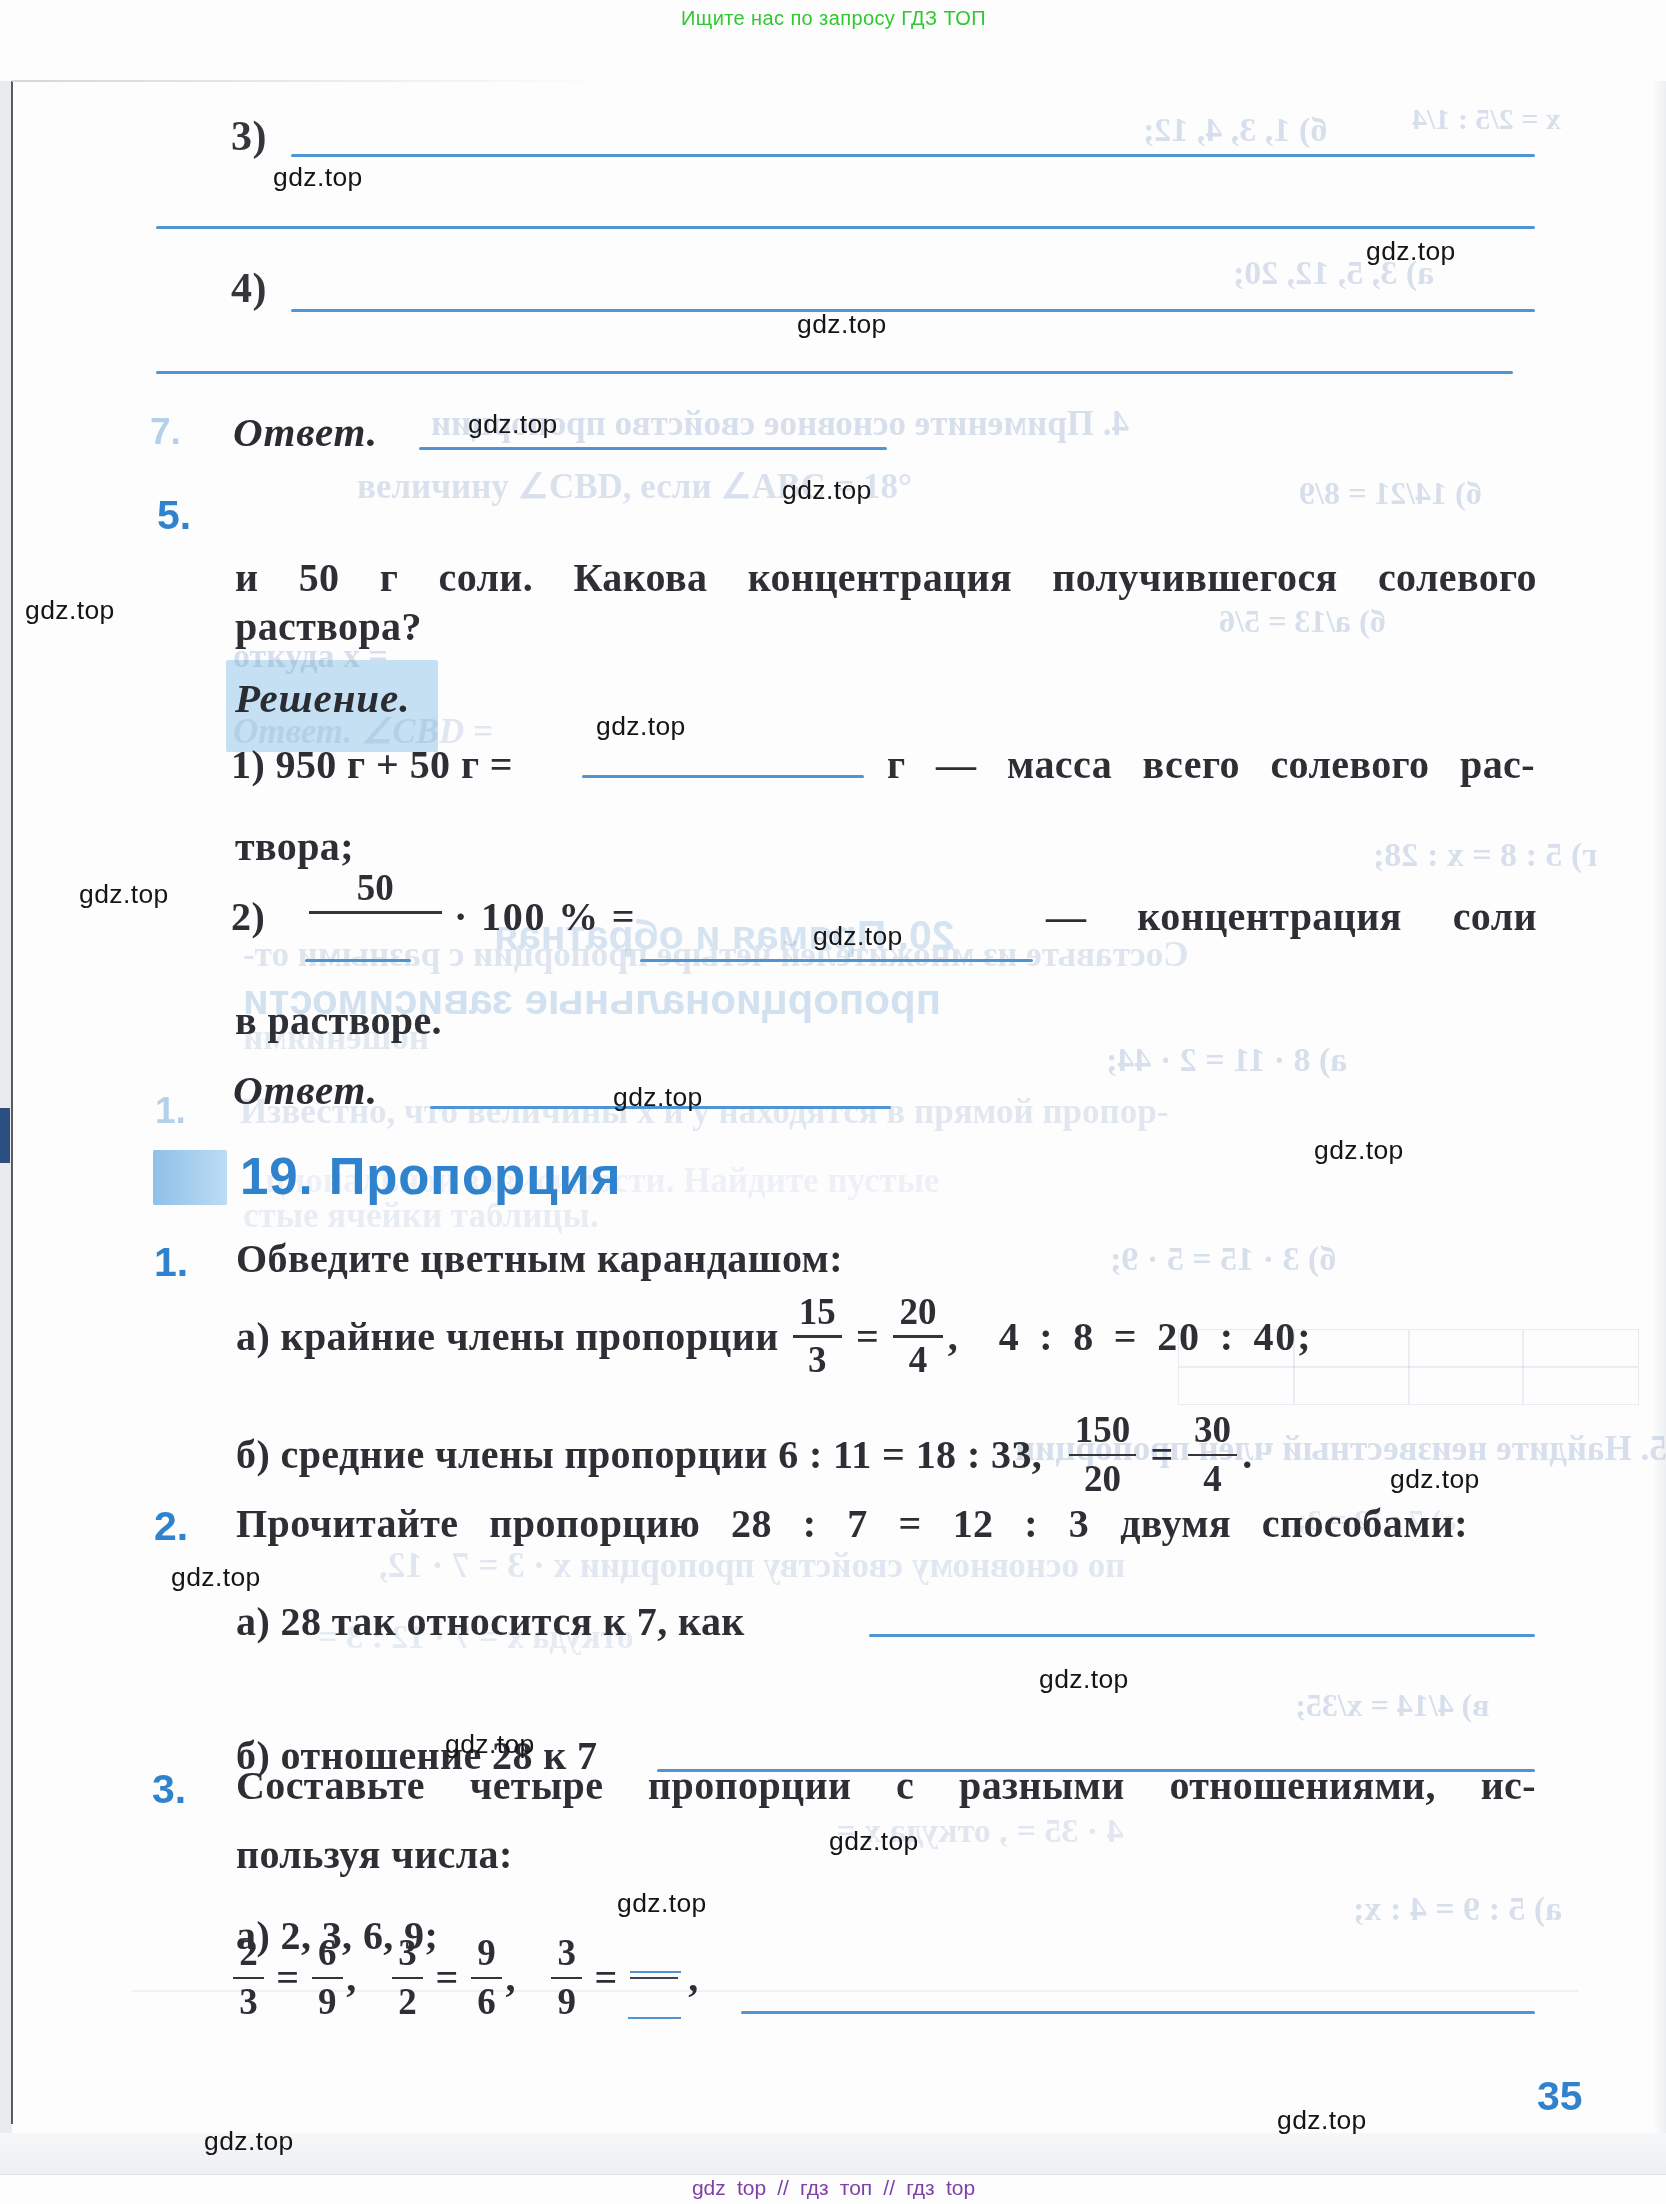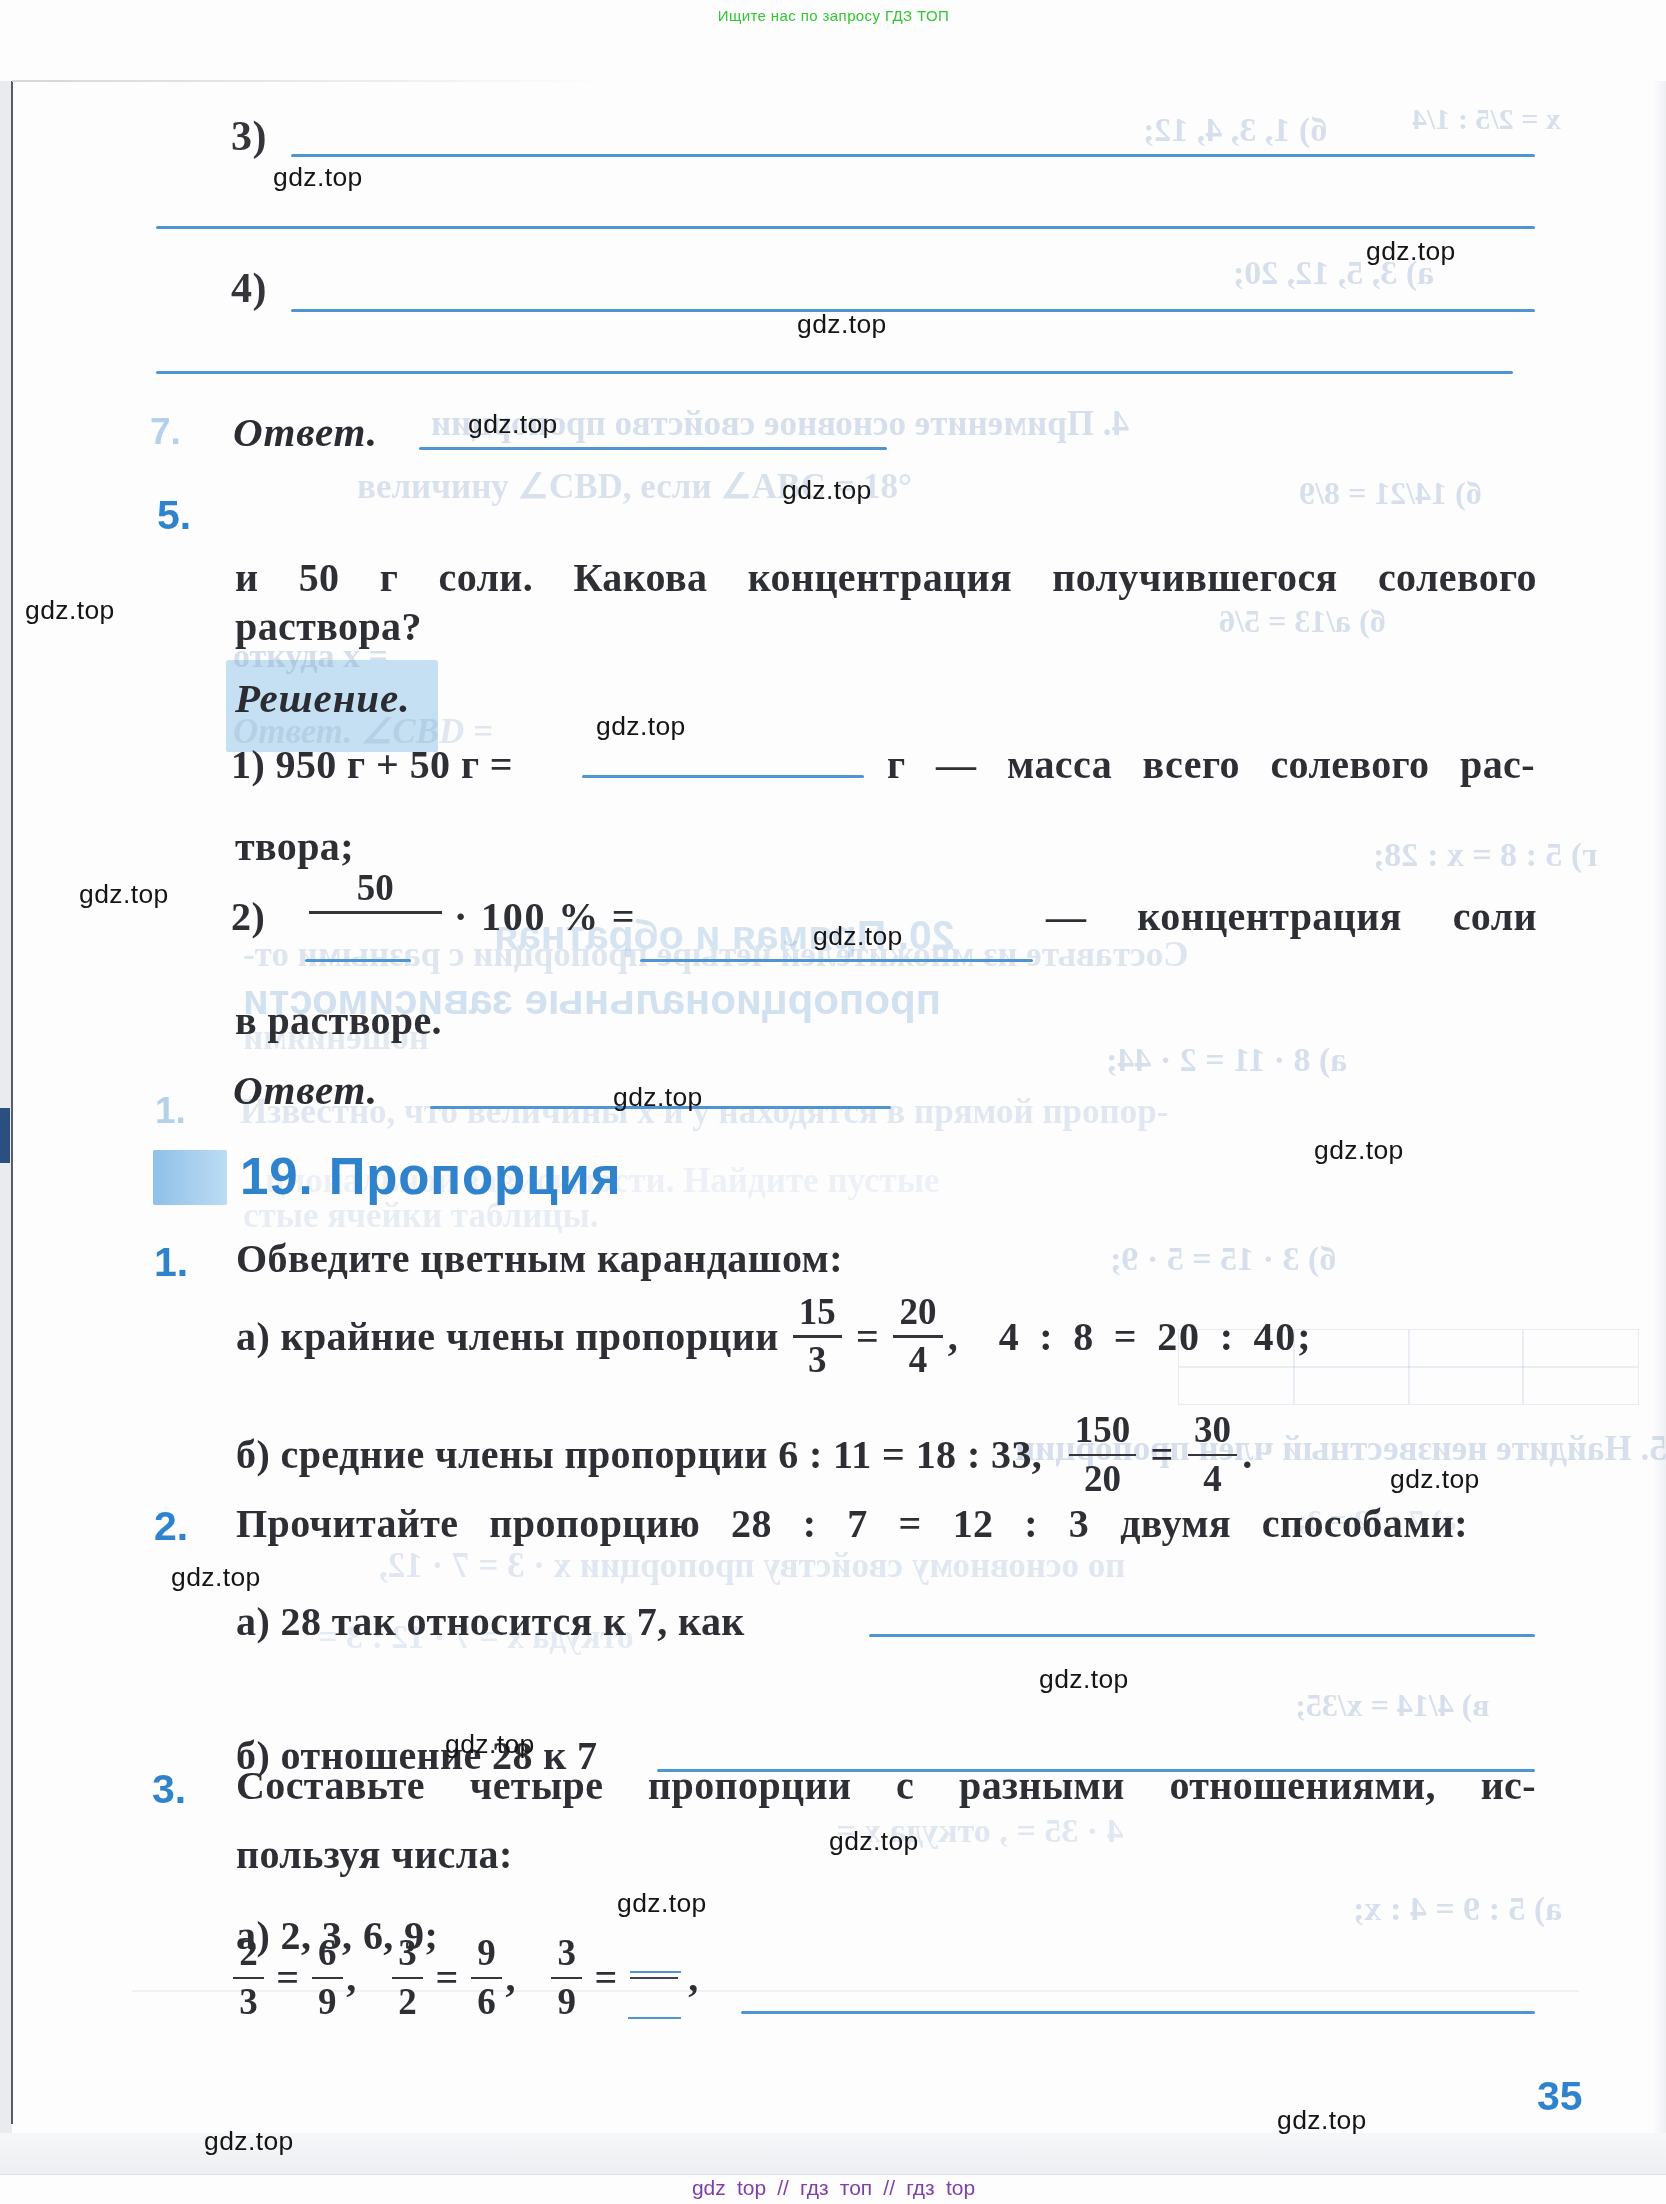--- a/index.html
+++ b/index.html
@@ -12,21 +12,21 @@
   .abs{position:absolute;}
   
   .left-strip{left:0;top:81px;width:11.5px;height:2054px;background:#e9ebee;}
   .edge-line{left:10.6px;top:81px;width:2.6px;height:2043px;background:#3f404a;opacity:.85;}
   .top-edge{left:11.5px;top:80px;width:600px;height:1.8px;background:linear-gradient(90deg,#d4d7dc,rgba(212,215,220,0));}
   .right-shadow{right:0;top:81px;width:14px;height:2052px;background:linear-gradient(270deg,#e6e8ec,rgba(230,232,236,0));opacity:.7;}
   .bottom-strip{left:0;top:2133px;width:1667px;height:41px;background:linear-gradient(#f6f7f9,#edeff2);border-bottom:0.9px solid #dcdfe3;}
   .side-tab{left:0;top:1108px;width:9.7px;height:55px;background:#2c4f82;}
   
   .banner-top{left:0;top:7px;width:1667px;text-align:center;font-family:"Liberation Sans",sans-serif;
-              font-size:15px;color:var(--green);letter-spacing:0.4px;}
+              font-size:20px;color:var(--green);letter-spacing:0.4px;}
   .banner-bottom{left:0;top:2176px;width:1667px;text-align:center;font-family:"Liberation Sans",sans-serif;
               font-size:21px;color:var(--purple);word-spacing:5.3px;}
   
   .st{font-size:40px;font-weight:700;color:var(--ink);letter-spacing:0.4px;white-space:nowrap;line-height:1.1;}
   .jl{white-space:normal;text-align:justify;text-align-last:justify;display:block;}
   .snum{font-size:42px;font-weight:700;color:#35363c;}
   .bnum{font-family:"Liberation Sans",sans-serif;font-size:41px;font-weight:700;color:var(--accent);}
   .ans{font-size:41px;font-weight:700;font-style:italic;color:#2b2c32;letter-spacing:0.9px;white-space:nowrap;}
   .hl{background:rgba(176,213,238,.75);border-radius:2.6px;}
   .hdr{font-family:"Liberation Sans",sans-serif;font-size:51px;font-weight:700;color:var(--accent);letter-spacing:0.9px;white-space:nowrap;}

